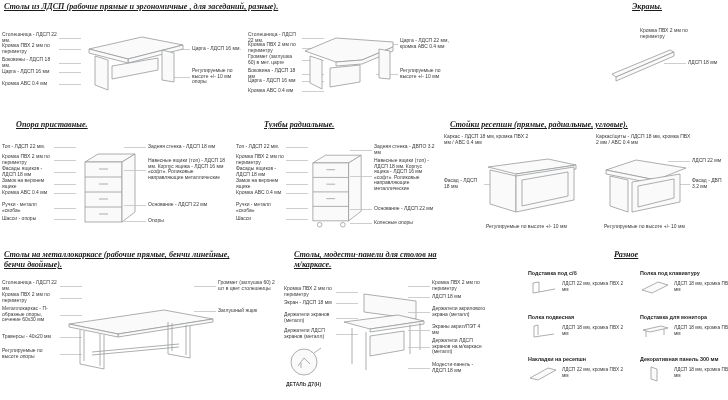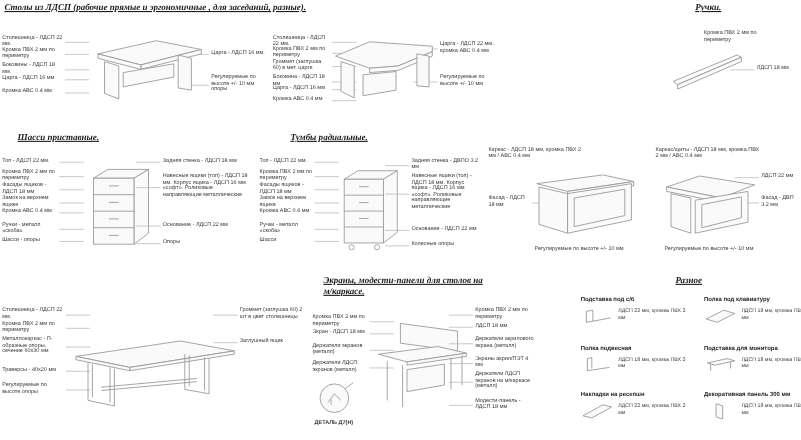--- a/index.html
+++ b/index.html
@@ -60,31 +60,31 @@
       <polygon class="skf" points="3,19 34,6 91,10 91,15 60,28 34,30"></polygon>
       <polygon class="skf" points="34,30 60,28 91,15 91,19 60,32 34,34"></polygon>
       <polygon class="skf" points="8,24 20,28 20,57 8,51"></polygon>
       <polygon class="skf" points="77,17 88,19 88,47 77,46"></polygon>
       <polygon class="skf" points="28,36 58,33 58,50 28,55"></polygon>
     </svg>
   </div>
 
 
   <div class="sec" style="left:604px;top:2px;width:122px;height:112px">
-    <div class="ttl" style="left:28px;top:0">Ручки.</div>
+    <div class="ttl" style="left:28px;top:0">Экраны.</div>
     <div class="lb" style="left:36px;top:26px;width:70px">Кромка ПВХ 2 мм по периметру</div>
     <div class="lb r" style="left:84px;top:58px;width:36px">ЛДСП 18 мм</div>
     <svg style="left:4px;top:38px" width="76" height="54" viewBox="0 0 76 54">
       <polygon class="skf" points="4,34 62,10 66,12 8,37"></polygon>
       <polygon class="skf" points="8,37 66,12 66,16 8,41"></polygon>
     </svg>
   </div>
 
   <div class="sec" style="left:2px;top:120px;width:230px;height:122px">
-    <div class="ttl" style="left:14px;top:0">Шасси приставные.</div>
+    <div class="ttl" style="left:14px;top:0">Опора приставные.</div>
     <div class="lb l" style="left:0;top:24px;width:50px">Топ - ЛДСП 22 мм.</div>
     <div class="lb l" style="left:0;top:34px;width:50px">Кромка ПВХ 2 мм по периметру</div>
     <div class="lb l" style="left:0;top:46px;width:50px">Фасады ящиков - ЛДСП 18 мм</div>
     <div class="lb l" style="left:0;top:58px;width:50px">Замок на верхнем ящике</div>
     <div class="lb l" style="left:0;top:70px;width:50px">Кромка АВС 0.4 мм</div>
     <div class="lb l" style="left:0;top:82px;width:50px">Ручки - металл «скоба»</div>
     <div class="lb l" style="left:0;top:96px;width:50px">Шасси - опоры</div>
     <svg style="left:80px;top:26px" width="58" height="86" viewBox="0 0 58 86">
       <polygon class="skf" points="3,16 16,8 53,8 40,16"></polygon>
       <rect class="skf" x="3" y="16" width="37" height="60"></rect>
@@ -125,20 +125,21 @@
       <circle class="sk" cx="10" cy="80" r="2.4"></circle>
       <circle class="sk" cx="34" cy="80" r="2.4"></circle>
     </svg>
     <div class="lb r" style="left:138px;top:24px;width:64px">Задняя стенка - ДВПО 3.2 мм</div>
     <div class="lb r" style="left:138px;top:38px;width:64px">Навесные ящики (топ) - ЛДСП 18 мм. Корпус ящика - ЛДСП 16 мм «софт». Роликовые направляющие металлические</div>
     <div class="lb r" style="left:138px;top:86px;width:64px">Основание - ЛДСП 22 мм</div>
     <div class="lb r" style="left:138px;top:100px;width:64px">Колесные опоры</div>
   </div>
 
   <div class="sec" style="left:444px;top:120px;width:282px;height:122px">
+    <div class="ttl" style="left:6px;top:0">Стойки ресепшн (прямые, радиальные, угловые).</div>
     <div class="lb" style="left:0;top:14px;width:92px">Каркас - ЛДСП 18 мм, кромка ПВХ 2 мм / АВС 0.4 мм</div>
     <div class="lb l" style="left:0;top:58px;width:38px">Фасад - ЛДСП 18 мм</div>
     <div class="lb" style="left:42px;top:104px;width:92px">Регулируемые по высоте +/- 10 мм</div>
     <svg style="left:42px;top:30px" width="92" height="70" viewBox="0 0 92 70">
       <polygon class="skf" points="2,17 62,9 90,15 30,24"></polygon>
       <polygon class="skf" points="30,24 90,15 90,19 30,28"></polygon>
       <polygon class="skf" points="4,20 30,26 30,62 4,54"></polygon>
       <polygon class="skf" points="30,26 88,17 88,50 30,62"></polygon>
       <polygon class="sk" points="36,30 82,22 82,46 36,56"></polygon>
     </svg>
@@ -149,40 +150,41 @@
     <svg style="left:160px;top:30px" width="84" height="70" viewBox="0 0 84 70">
       <polygon class="skf" points="2,20 32,10 82,18 52,30"></polygon>
       <polygon class="skf" points="2,20 52,30 52,34 2,24"></polygon>
       <polygon class="skf" points="6,26 24,30 24,62 6,56"></polygon>
       <polygon class="skf" points="28,32 76,24 76,52 28,62"></polygon>
       <polygon class="sk" points="34,36 70,29 70,48 34,57"></polygon>
     </svg>
   </div>
 
   <div class="sec" style="left:2px;top:250px;width:278px;height:146px">
+    <div class="ttl wrap" style="left:2px;top:0;width:246px">Столы на металлокаркасе (рабочие прямые, бенчи линейные, бенчи двойные).</div>
     <div class="lb l" style="left:0;top:30px;width:56px">Столешница - ЛДСП 22 мм.</div>
     <div class="lb l" style="left:0;top:42px;width:56px">Кромка ПВХ 2 мм по периметру</div>
     <div class="lb l" style="left:0;top:56px;width:56px">Металлокаркас - П-образные опоры, сечение 60х30 мм</div>
     <div class="lb l" style="left:0;top:84px;width:56px">Траверсы - 40х20 мм</div>
     <div class="lb l" style="left:0;top:98px;width:56px">Регулируемые по высоте опоры</div>
     <div class="lb r" style="left:216px;top:30px;width:60px">Громмет (заглушка 60) 2 шт в цвет столешницы</div>
     <div class="lb r" style="left:216px;top:58px;width:60px">Заглушный ящик</div>
     <svg style="left:64px;top:54px" width="150" height="86" viewBox="0 0 150 86">
       <polygon class="skf" points="3,20 98,6 147,15 52,30"></polygon>
       <polygon class="skf" points="52,30 147,15 147,18 52,33"></polygon>
       <polygon class="skf" points="3,20 52,30 52,33 3,23"></polygon>
       <path class="sk" d="M14,26 L14,60 L38,65 L38,31 M18,27 L18,57 M34,62 L34,30"></path>
       <path class="sk" d="M102,18 L102,50 L124,54 L124,22 M106,19 L106,47 M120,51 L120,21"></path>
       <line class="sk" x1="26" y1="48" x2="113" y2="40"></line>
       <line class="sk" x1="26" y1="51" x2="113" y2="43"></line>
     </svg>
   </div>
 
   <div class="sec" style="left:284px;top:250px;width:206px;height:146px">
-    <div class="ttl wrap" style="left:10px;top:0;width:152px">Экраны, модести-панели для столов на м/каркасе.</div>
+    <div class="ttl wrap" style="left:10px;top:0;width:152px">Столы, модести-панели для столов на м/каркасе.</div>
     <div class="lb l" style="left:0;top:36px;width:50px">Кромка ПВХ 2 мм по периметру</div>
     <div class="lb l" style="left:0;top:50px;width:50px">Экран - ЛДСП 18 мм</div>
     <div class="lb l" style="left:0;top:62px;width:50px">Держатели экранов (металл)</div>
     <div class="lb l" style="left:0;top:78px;width:50px">Держатели ЛДСП экранов (металл)</div>
     <div class="lb" style="left:2px;top:132px;width:50px;font-weight:bold">ДЕТАЛЬ Д7(Н)</div>
     <svg style="left:4px;top:96px" width="34" height="34" viewBox="0 0 34 34">
       <circle class="skf" cx="16" cy="16" r="13"></circle>
       <path class="sk" d="M10,20 L16,12 L22,18 M13,17 L13,22"></path>
       <line class="sk" x1="26" y1="7" x2="33" y2="2"></line>
     </svg>

